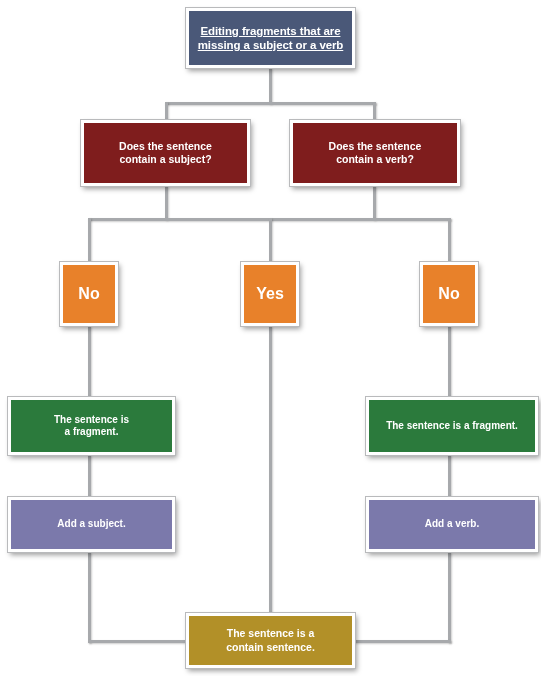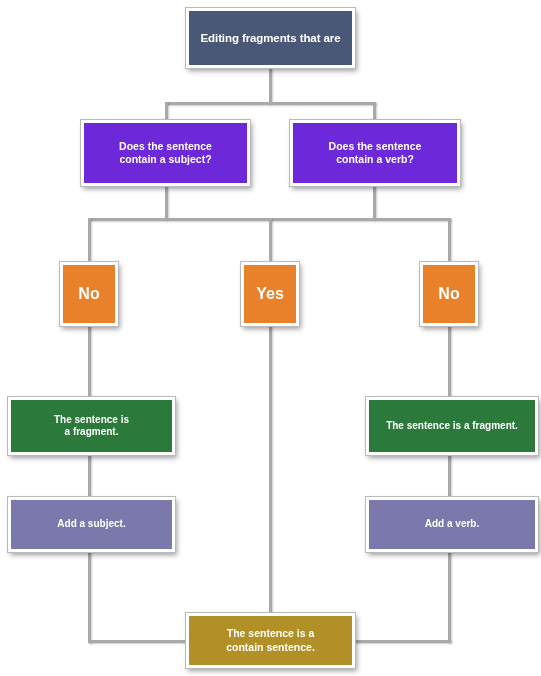--- a/index.html
+++ b/index.html
@@ -41,21 +41,21 @@
     outline: 1px solid #b9babc;
     box-shadow: 2px 3px 5px rgba(0,0,0,0.38);
     line-height: 1.25;
     padding: 2px 6px;
     z-index: 3;
   }
   .node .txt { display: block; }
   .node .txt span { display: block; white-space: nowrap; }
 
   .n-title  { background: #4a5878; font-size: 11.5px; letter-spacing: -0.1px; }
-  .n-dec    { background: #6d28d9; font-size: 10.5px; }
+  .n-dec    { background: #7f1d1d; font-size: 10.5px; }
   .n-ans    { background: #e8812a; font-size: 16px; }
   .n-frag   { background: #2b7a3c; font-size: 10px; }
   .n-fix    { background: #7b79ab; font-size: 10px; }
   .n-done   { background: #b29028; font-size: 10.5px; }
 </style>
 </head>
 <body>
 
 <div id="canvas">
 
@@ -77,23 +77,24 @@
   <div class="conn v" style="left:269px; top:326px; height:290px;"></div>
 
   <div class="conn v" style="left:88px;  top:455px; height:45px;"></div>
   <div class="conn v" style="left:448px; top:455px; height:45px;"></div>
 
   <div class="conn v" style="left:88px;  top:552px; height:91px;"></div>
   <div class="conn h" style="left:88px;  top:640px; width:101px;"></div>
   <div class="conn v" style="left:448px; top:552px; height:91px;"></div>
   <div class="conn h" style="left:352px; top:640px; width:99px;"></div>
 
-  <div class="node n-title" style="left:186px; top:8px; width:169px; height:60px;">
+  <div class="node n-title" style="left:186px; top:8px; width:169px; height:60px;text-decoration:underline;">
     <span class="txt">
       <span>Editing fragments that are</span>
+      <span>missing a subject or a verb</span>
     </span>
   </div>
 
   <div class="node n-dec" style="left:81px; top:120px; width:169px; height:66px;">
     <span class="txt">
       <span>Does the sentence</span>
       <span>contain a subject?</span>
     </span>
   </div>
 

